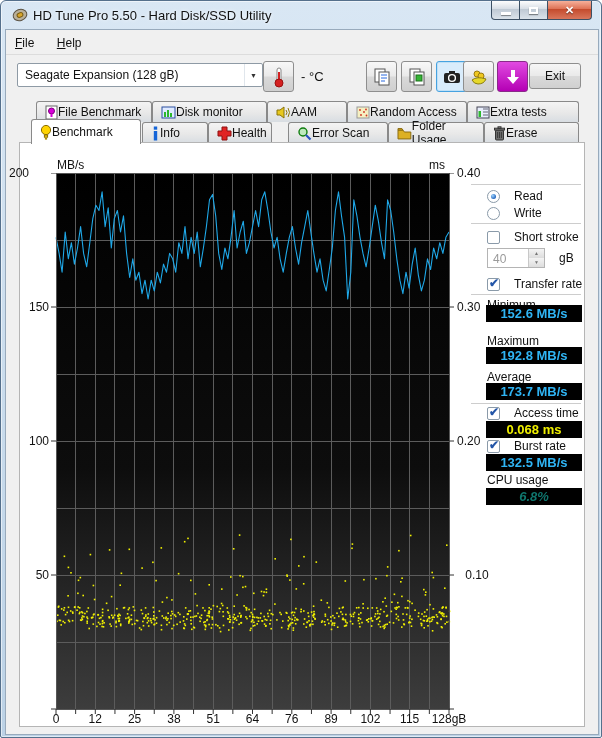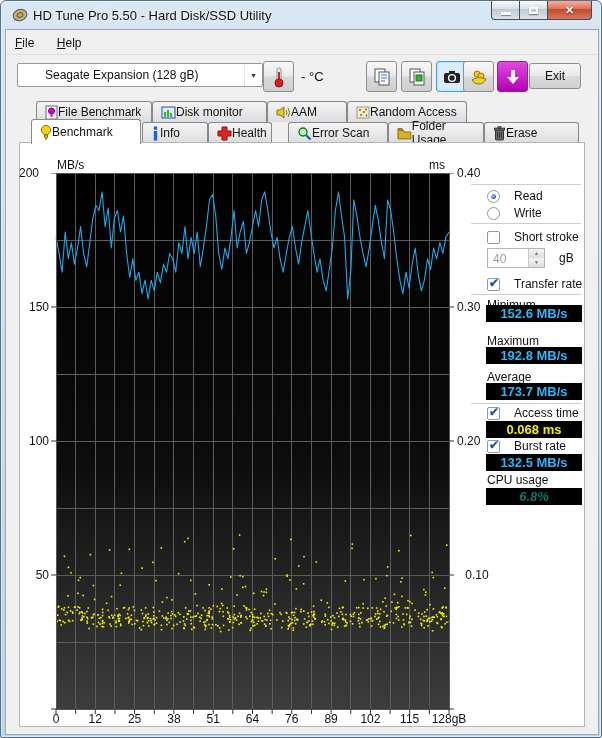--- a/index.html
+++ b/index.html
@@ -14,21 +14,21 @@
   .wbtn.max{width:27px;border-left:none;border-right:none;}
   .wbtn.close{width:45px;border-radius:0 0 4px 0;background:linear-gradient(180deg,#f6b09a,#dd7053 45%,#c44b2d 46%,#d9775c);}
   .glyph-min{width:10px;height:3px;background:#fff;box-shadow:0 1px 1px #00000066;margin-top:6px;}
   .glyph-max{width:9px;height:7px;border:2px solid #fff;box-shadow:0 1px 1px #00000066;}
   .glyph-close{font-size:11px;font-weight:bold;text-shadow:0 1px 1px #00000088;}
   .client{position:absolute;left:4px;top:28px;width:594px;height:706px;background:#f0f0f0;border:1px solid #98aabc;}
   
   .abs{position:absolute;}
   .menubar{left:5px;top:31px;width:592px;height:23px;background:#f0f0f0;border-bottom:1px solid #dcdcdc;}
   .menu-item{display:inline-block;padding:4px 9px 3px 9px;font-size:12px;color:#111;}
-  .combo{left:16px;top:62px;width:246px;height:24px;background:#fff;border:1px solid #8e9aa5;border-radius:2px;font-size:12px;display:flex;align-items:center;padding-left:20px;}
+  .combo{left:16px;top:62px;width:246px;height:24px;background:#fff;border:1px solid #8e9aa5;border-radius:2px;font-size:12px;display:flex;align-items:center;}
   .combo-text{flex:1;padding-left:7px;color:#111;}
   .combo-arrow{width:18px;height:100%;display:flex;align-items:center;justify-content:center;font-size:7px;color:#333;border-left:1px solid #e0e6ec;}
   .tbtn{top:60px;width:31px;height:31px;border:1px solid #8e8e8e;border-radius:3px;background:linear-gradient(180deg,#f8f8f8,#e9e9e9 48%,#d9d9d9 52%,#cfcfcf);display:flex;align-items:center;justify-content:center;}
   .tbtn.activecam{border:1px solid #46a2e0;background:#d9ecfb;box-shadow:0 0 0 1px #bfe0f6 inset;}
   .temp-label{left:300px;top:68px;font-size:13px;color:#111;}
   .pushbtn{border:1px solid #8e8e8e;border-radius:3px;background:linear-gradient(180deg,#f6f6f6,#eaeaea 48%,#dadada 52%,#d0d0d0);font-size:12px;color:#111;display:flex;align-items:center;justify-content:center;}
   .exit-btn{left:528px;top:62px;width:52px;height:26px;}
   .start-btn{left:488px;top:152px;width:90px;height:23px;border:1px solid #4d8ac0;box-shadow:0 0 0 2px #cde4f7 inset;}
   .tab{position:absolute;border:1px solid #898989;border-bottom:none;border-radius:3px 3px 0 0;background:linear-gradient(180deg,#f4f4f4,#e8e8e8 55%,#d8dde2);display:flex;align-items:center;padding-left:8px;font-size:12px;color:#111;}
   .tabrow1{top:100px;height:21px;}
@@ -162,20 +162,30 @@
   <div class="tab tabrow1" style="left:346px;width:120px;">
     <svg width="14" height="13" viewBox="0 0 14 13">
         <rect x="1" y="1" width="12" height="11" fill="#f6f0c2" stroke="#999"></rect>
         <circle cx="4" cy="4" r="0.9" fill="#d03020"></circle>
         <circle cx="8" cy="6" r="0.9" fill="#d03020"></circle>
         <circle cx="5" cy="9" r="0.9" fill="#d03020"></circle>
         <circle cx="10" cy="3.5" r="0.9" fill="#d03020"></circle>
         <circle cx="10.5" cy="9.5" r="0.9" fill="#d03020"></circle>
       </svg>
     <span>Random Access</span>
+  </div>
+  <div class="tab tabrow1" style="left:466px;width:112px;">
+    <svg width="14" height="13" viewBox="0 0 14 13">
+        <rect x="1" y="1" width="12" height="11" fill="#e8eefc" stroke="#445"></rect>
+        <rect x="2.5" y="5" width="2.5" height="6" fill="#2db82d"></rect>
+        <line x1="7" y1="3" x2="12" y2="3" stroke="#667"></line>
+        <line x1="7" y1="6" x2="12" y2="6" stroke="#667"></line>
+        <line x1="7" y1="9" x2="12" y2="9" stroke="#667"></line>
+      </svg>
+    <span>Extra tests</span>
   </div>
 
   <div class="tab active" style="left:30px;width:110px;">
     <svg width="12" height="17" viewBox="0 0 12 17">
         <circle cx="6" cy="6" r="4.6" fill="#ffd400" stroke="#8a6c00"></circle>
         <rect x="4.4" y="11" width="3.2" height="2.2" fill="#ffd400" stroke="#8a6c00"></rect>
         <rect x="4.9" y="14" width="2.2" height="1.6" fill="#b09000"></rect>
       </svg>
     <span>Benchmark</span>
   </div>
@@ -905,21 +915,21 @@
       <line x1="294.75" y1="536" x2="294.75" y2="541" stroke="#333"></line>
       <line x1="314.4" y1="536" x2="314.4" y2="541" stroke="#333"></line>
       <line x1="334.05" y1="536" x2="334.05" y2="541" stroke="#333"></line>
       <line x1="353.7" y1="536" x2="353.7" y2="541" stroke="#333"></line>
       <line x1="373.35" y1="536" x2="373.35" y2="541" stroke="#333"></line>
       <line x1="393" y1="536" x2="393" y2="541" stroke="#333"></line>
     </svg>
   <div class="abs axis-label" style="left:56px;top:157px;">MB/s</div>
   <div class="abs axis-label" style="left:428px;top:157px;">ms</div>
   <div id="tick-layer">
-      <div class="tick-label" style="left:8px;top:165px;width:40px;text-align:center;">200</div>
+      <div class="tick-label" style="left:8px;top:165px;width:40px;text-align:left;">200</div>
       <div class="tick-label" style="left:8px;top:299px;width:40px;text-align:right;">150</div>
       <div class="tick-label" style="left:8px;top:433px;width:40px;text-align:right;">100</div>
       <div class="tick-label" style="left:8px;top:567px;width:40px;text-align:right;">50</div>
       <div class="tick-label" style="left:456px;top:165px;width:40px;text-align:left;">0.40</div>
       <div class="tick-label" style="left:456px;top:299.00000000000006px;width:40px;text-align:left;">0.30</div>
       <div class="tick-label" style="left:456px;top:433px;width:40px;text-align:left;">0.20</div>
       <div class="tick-label" style="left:456px;top:567px;width:40px;text-align:center;">0.10</div>
       <div class="tick-label" style="left:35px;top:711px;width:40px;text-align:center;">0</div>
       <div class="tick-label" style="left:74.3px;top:711px;width:40px;text-align:center;">12</div>
       <div class="tick-label" style="left:113.6px;top:711px;width:40px;text-align:center;">25</div>

